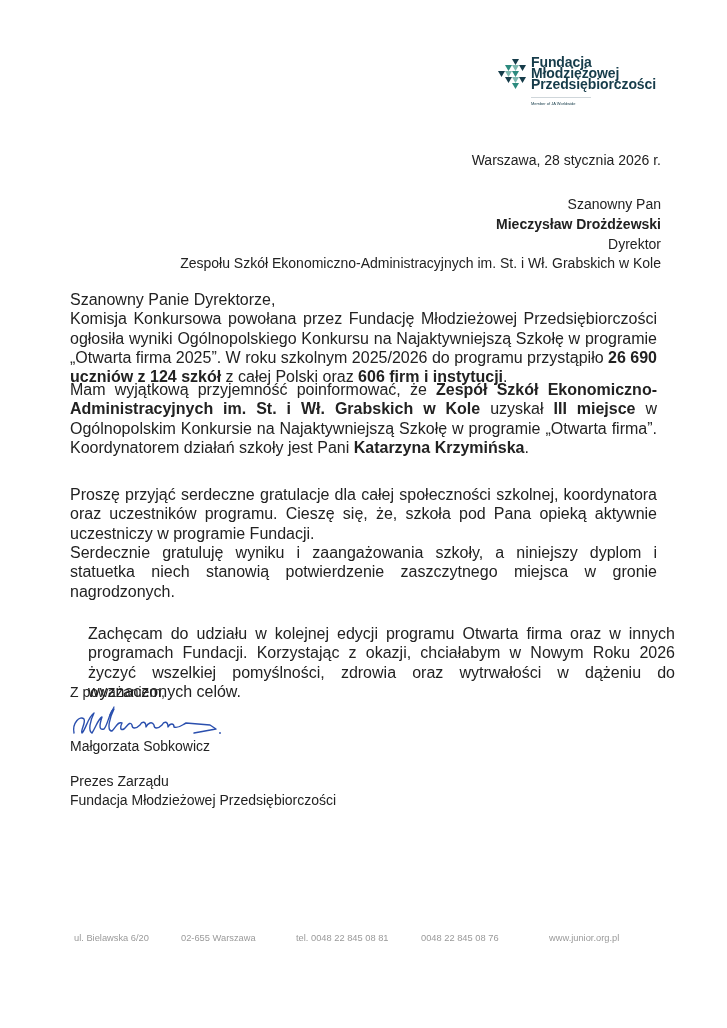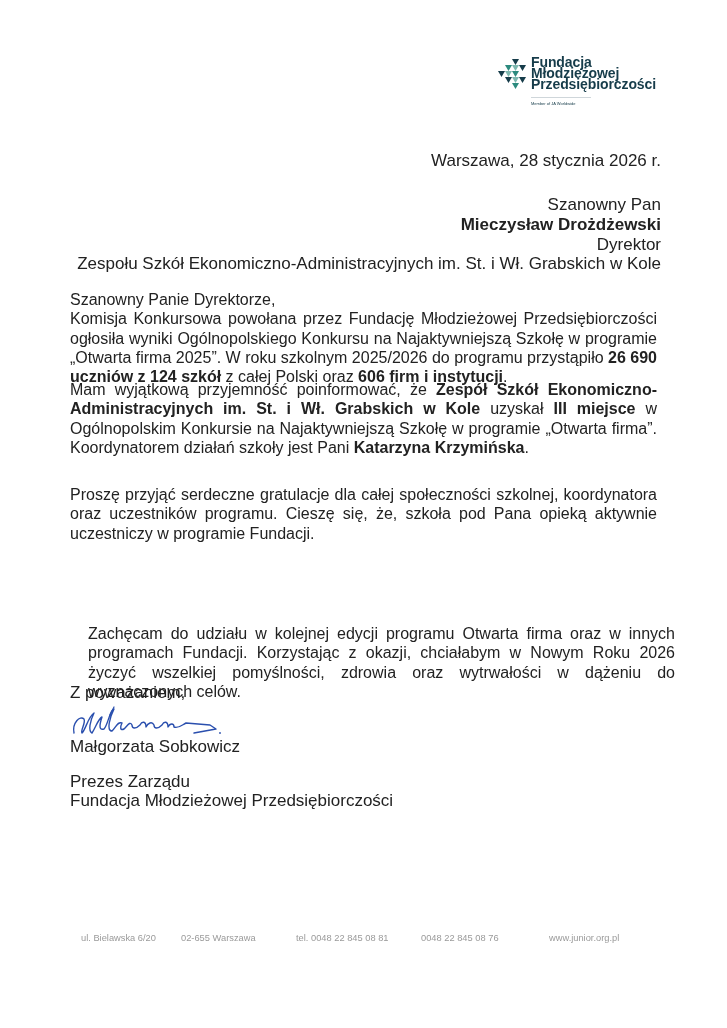--- a/index.html
+++ b/index.html
@@ -9,21 +9,21 @@
 
     
     .logo { position: absolute; left: 498px; top: 57px; width: 150px; height: 58px; }
     .logo-mark { position: absolute; left: 0; top: 2px; width: 30px; height: 30px; }
     .logo-text { position: absolute; left: 33px; top: 0; font-size: 14px; line-height: 11px;
                  font-weight: bold; color: #163c4a; letter-spacing: -0.1px; }
     .logo-text div { white-space: nowrap; }
     .logo-rule { position: absolute; left: 33px; top: 40px; width: 60px; height: 1px; background: #cfd6da; }
     .logo-sub { position: absolute; left: 33px; top: 44px; font-size: 4px; color: #163c4a; white-space: nowrap; }
 
-    .text { position: absolute; font-size: 17px; line-height: 19px; color: #222; }
+    .text { position: absolute; font-size: 14px; line-height: 19px; color: #222; }
     .right { right: 66px; text-align: right; white-space: nowrap; }
     b, .bold { font-weight: bold; }
 
     .body-block { position: absolute; left: 70px; width: 587px; font-size: 16px; line-height: 19.3px;
                   color: #222; text-align: justify; }
     .body-block p { margin: 0; }
 
     .signature { position: absolute; left: 70px; top: 703px; width: 160px; height: 36px; }
 
     .footer { position: absolute; top: 933px; left: 70px; width: 600px; height: 14px;
@@ -69,36 +69,37 @@
     <p>Szanowny Panie Dyrektorze,</p>
     <p><span>Komisja Konkursowa powołana przez Fundację Młodzieżowej Przedsiębiorczości ogłosiła wyniki Ogólnopolskiego Konkursu na Najaktywniejszą Szkołę w programie „Otwarta firma 2025”. W roku szkolnym 2025/2026 do programu przystąpiło </span><b>26 690  uczniów z 124 szkół</b><span> z całej Polski oraz </span><b>606 firm i instytucji</b><span>.</span></p>
   </div>
 
   <div class="body-block" style="top:380px;">
     <p><span>Mam wyjątkową  przyjemność poinformować, że </span><b>Zespół  Szkół  Ekonomiczno-Administracyjnych im.  St. i Wł. Grabskich w Kole</b><span> uzyskał </span><b>III miejsce</b><span> w Ogólnopolskim Konkursie na Najaktywniejszą Szkołę w programie „Otwarta firma”. Koordynatorem działań szkoły jest Pani </span><b>Katarzyna Krzymińska</b><span>.</span></p>
   </div>
 
   <div class="body-block" style="top:485px;">Proszę przyjąć serdeczne gratulacje dla całej społeczności szkolnej, koordynatora oraz uczestników programu. Cieszę się, że, szkoła pod Pana opieką aktywnie uczestniczy w programie Fundacji.</div>
 
+  <div class="body-block" style="top:543px;">Serdecznie gratuluję wyniku i zaangażowania szkoły, a niniejszy dyplom i statuetka niech stanowią potwierdzenie zaszczytnego miejsca w gronie nagrodzonych.</div>
 
   <div class="body-block" style="top:624px;margin-left:18px;">Zachęcam do udziału w kolejnej edycji programu Otwarta firma oraz w innych programach Fundacji. Korzystając z okazji, chciałabym w Nowym Roku 2026 życzyć wszelkiej pomyślności, zdrowia oraz wytrwałości w dążeniu do wyznaczonych celów.</div>
 
   <div class="text" style="left:70px; top:683px;">Z poważaniem,</div>
 
   <svg class="signature" viewBox="0 0 160 36">
     <path d="M4,30 C2,20 10,12 14,16 C16,20 10,28 12,30 C16,26 18,14 24,10 C20,18 18,28 22,30 C26,24 28,16 32,14 C30,20 28,28 34,26 C38,22 40,6 44,6 C40,14 36,28 42,28 C46,24 48,18 52,20 C50,24 50,28 54,26 C58,22 60,18 62,22 C62,26 66,26 70,22 C72,18 76,18 76,24 C78,20 82,18 84,22 C84,26 88,26 92,22 C94,18 98,18 98,24 C100,20 104,20 104,24 C108,26 112,22 116,20 L140,22 L146,26 L124,30" fill="none" stroke="#2a4fae" stroke-width="1.4" stroke-linecap="round" stroke-linejoin="round"></path>
     <path d="M40,12 L44,4" fill="none" stroke="#2a4fae" stroke-width="1.2" stroke-linecap="round"></path>
     <circle cx="150" cy="30" r="0.9" fill="#2a4fae"></circle>
   </svg>
 
   <div class="text" style="left:70px; top:737px;">Małgorzata Sobkowicz</div>
   <div class="text" style="left:70px; top:772px;">Prezes Zarządu</div>
   <div class="text" style="left:70px; top:791px;">Fundacja Młodzieżowej Przedsiębiorczości</div>
 
   <div class="footer">
-    <span style="left:11px;">ul. Bielawska 6/20</span>
+    <span style="left:4px;">ul. Bielawska 6/20</span>
     <span style="left:111px;">02-655 Warszawa</span>
     <span style="left:226px;">tel. 0048 22 845 08 81</span>
     <span style="left:351px;">0048 22 845 08 76</span>
     <span style="left:479px;">www.junior.org.pl</span>
   </div>
 
 </div>
 
 </body></html>

